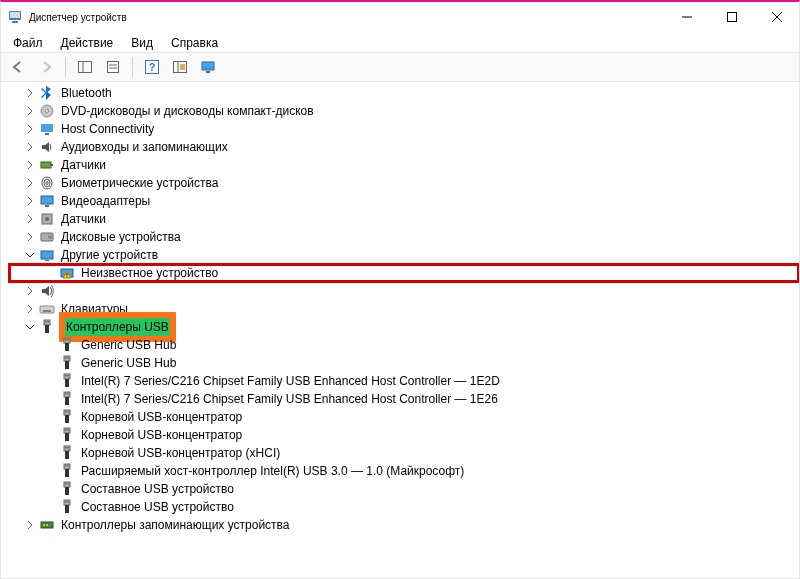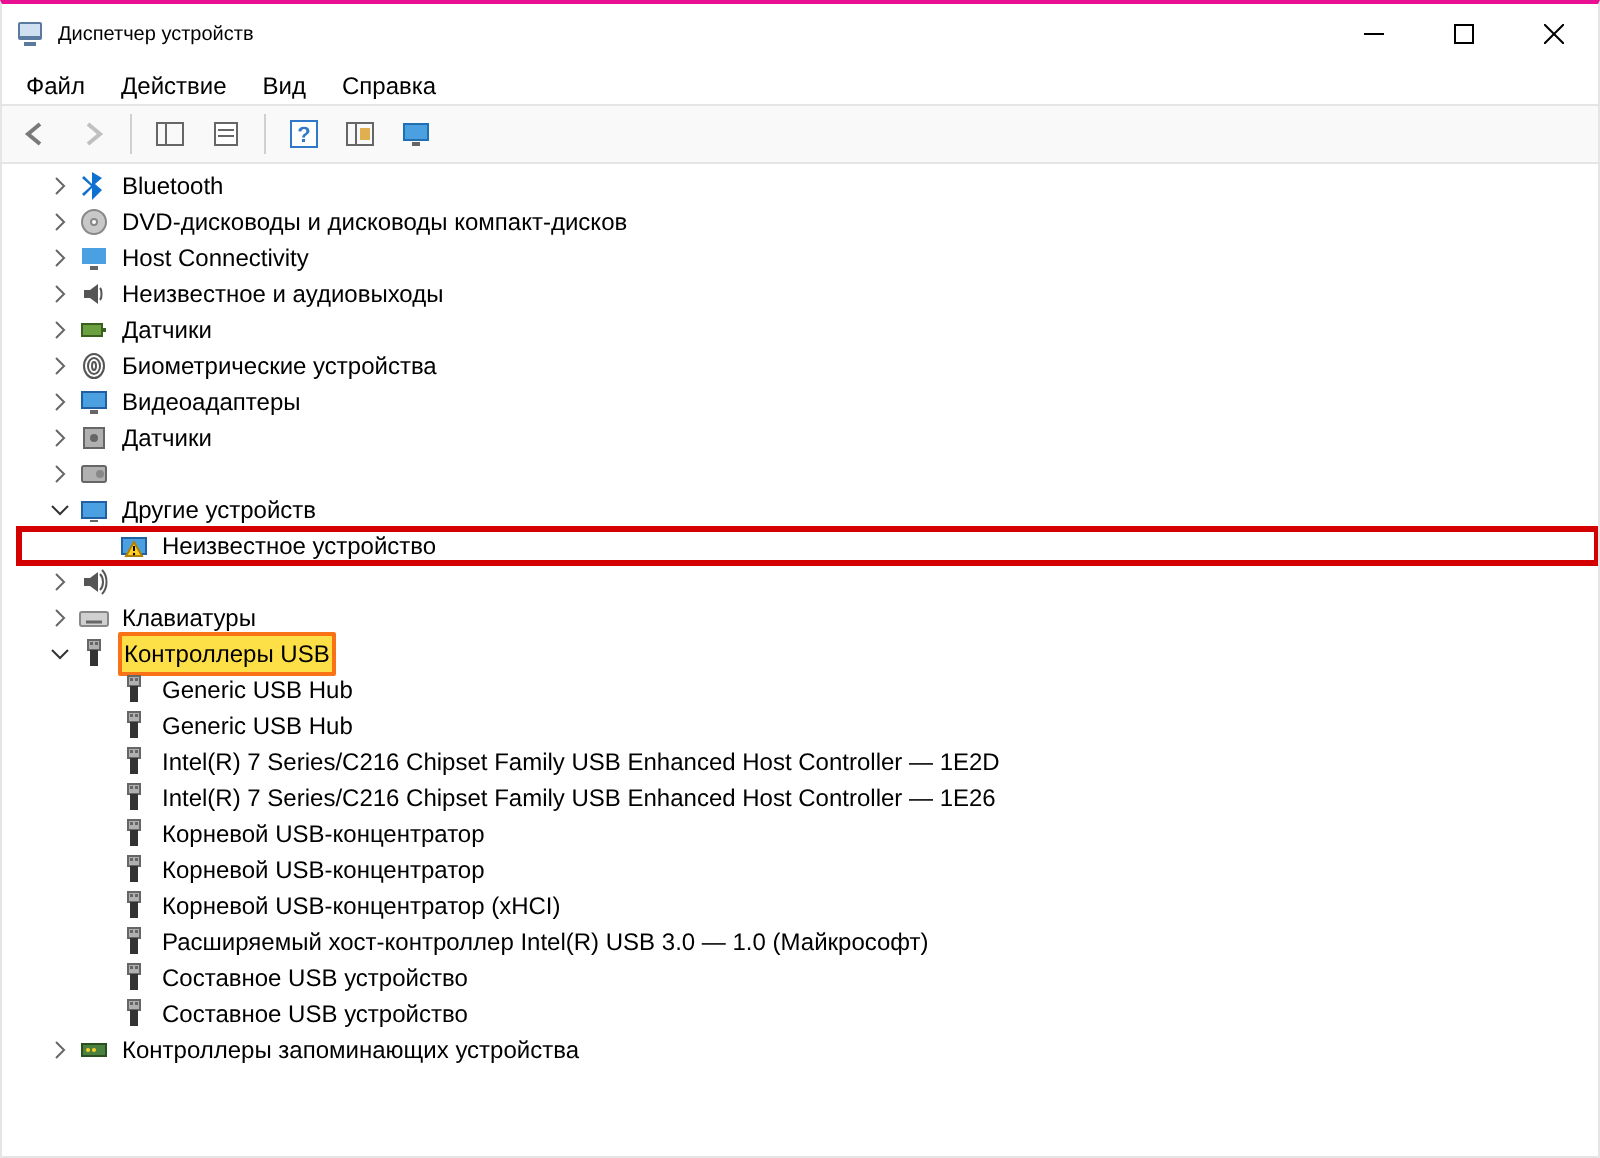--- a/index.html
+++ b/index.html
@@ -11,21 +11,21 @@
   .menubar{height:20px;display:flex;align-items:flex-end;padding:0 4px;gap:2px;border-bottom:1px solid #e5e5e5}
   .menubar .mi{padding:2px 8px}
   .toolbar{height:28px;display:flex;align-items:center;padding:0 4px;gap:2px;border-bottom:1px solid #e5e5e5;background:#f9f9f9}
   .tb-btn{width:24px;height:24px;border:1px solid transparent;display:flex;align-items:center;justify-content:center}
   .tb-sep{width:1px;height:20px;background:#d0d0d0;margin:0 4px}
   .content{flex:1;overflow-y:scroll;padding:2px 0 2px 8px;position:relative}
   .node{display:flex;align-items:center;height:18px;line-height:18px;white-space:nowrap}
   .node .twisty{width:14px;height:14px;margin-right:2px;display:inline-flex;align-items:center;justify-content:center;color:#666;font-size:10px}
   .node .icon{width:16px;height:16px;margin-right:4px;display:inline-flex;align-items:center;justify-content:center;flex-shrink:0}
   .node .lbl{padding:0 2px}
-  .sel .lbl{background:#fde047;border:2px solid #f97316;padding:0 1px;border-radius:1px}
+  .sel .lbl{background:#22c55e;border:6px solid #f97316;padding:0 1px;border-radius:1px}
   .hl{outline:3px solid #d40000;outline-offset:-2px;padding-right:6px}
   .indent0{padding-left:14px}
   .indent1{padding-left:34px}
   svg{display:block}
   
   .content::-webkit-scrollbar{width:17px;background:#f0f0f0}
   .content::-webkit-scrollbar-thumb{background:#c2c2c2}
   .content::-webkit-scrollbar-button{height:17px;background:#f0f0f0}
 </style>
 </head>
@@ -161,21 +161,21 @@
             <svg width="10" height="10" viewBox="0 0 10 10">
               <path d="M3 1 L7 5 L3 9" fill="none" stroke="#666"></path>
             </svg>
           </span>
           <span class="icon">
             <svg width="16" height="16" viewBox="0 0 16 16">
               <path d="M3 6h3l4-3v10l-4-3H3z" fill="#555"></path>
               <path d="M11 5c1 1 1 5 0 6" fill="none" stroke="#555"></path>
             </svg>
           </span>
-          <span class="lbl">Неизвестное и аудиовыходы</span>
+          <span class="lbl">Аудиовходы и запоминающих</span>
         </div>
         <div class="node indent0">
           <span class="twisty">
             <svg width="10" height="10" viewBox="0 0 10 10">
               <path d="M3 1 L7 5 L3 9" fill="none" stroke="#666"></path>
             </svg>
           </span>
           <span class="icon">
             <svg width="16" height="16" viewBox="0 0 16 16">
               <rect x="2" y="5" width="10" height="6" fill="#6aa040" stroke="#3a6020"></rect>
@@ -232,20 +232,21 @@
             <svg width="10" height="10" viewBox="0 0 10 10">
               <path d="M3 1 L7 5 L3 9" fill="none" stroke="#666"></path>
             </svg>
           </span>
           <span class="icon">
             <svg width="16" height="16" viewBox="0 0 16 16">
               <rect x="2" y="4" width="12" height="8" rx="1" fill="#b0b0b0" stroke="#666"></rect>
               <circle cx="11" cy="8" r="2" fill="#888"></circle>
             </svg>
           </span>
+          <span class="lbl">Дисковые устройства</span>
         </div>
         <div class="node indent0">
           <span class="twisty">
             <svg width="10" height="10" viewBox="0 0 10 10">
               <path d="M1 3 L5 7 L9 3" fill="none" stroke="#333"></path>
             </svg>
           </span>
           <span class="icon">
             <svg width="16" height="16" viewBox="0 0 16 16">
               <rect x="2" y="4" width="12" height="8" fill="#4aa0e0" stroke="#2060a0"></rect>

